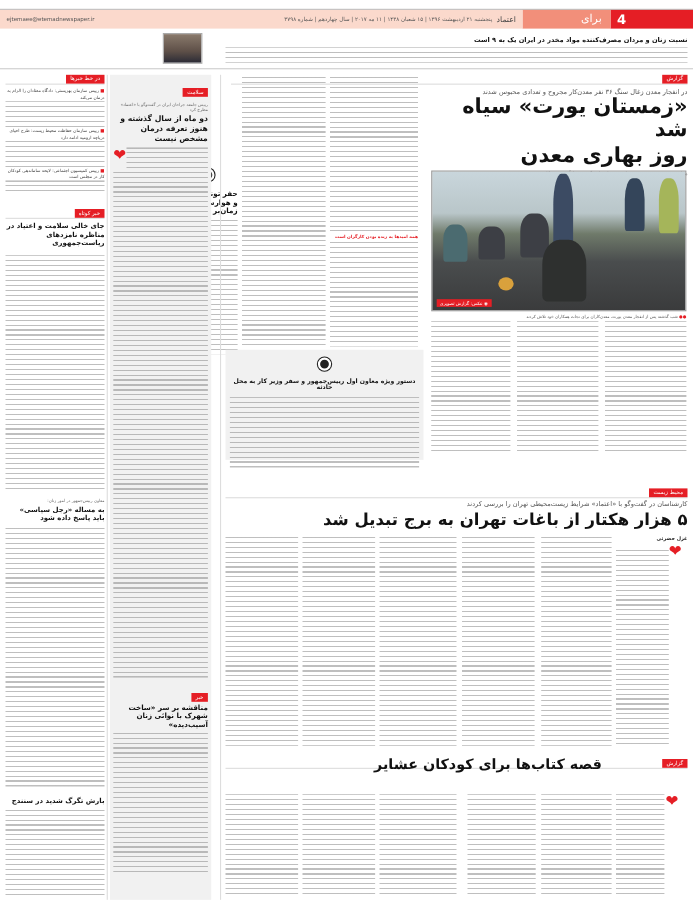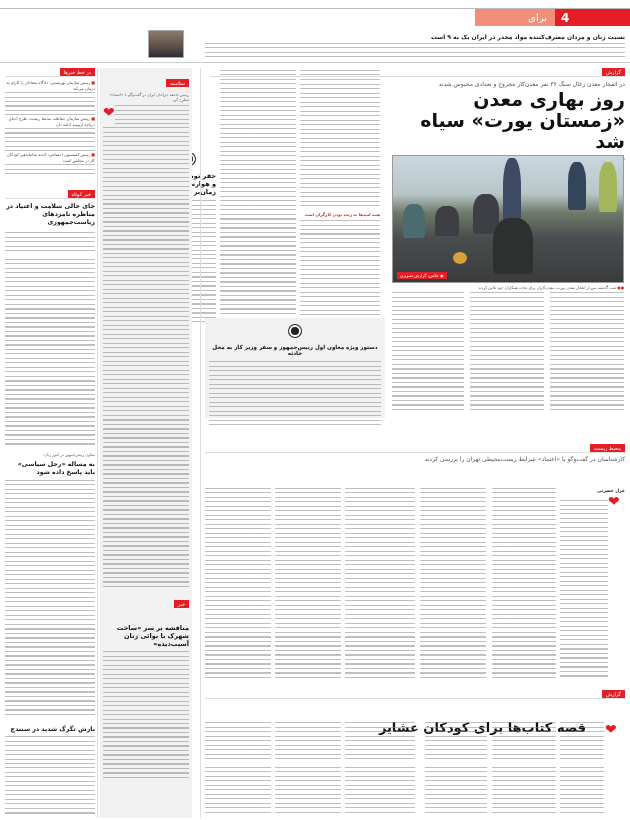--- a/index.html
+++ b/index.html
@@ -26,36 +26,43 @@
 .credit{position:absolute;left:4px;bottom:3px;background:#e51e25;color:#fff;font-size:4px;padding:1px 3px}
 .mug{position:absolute;background:linear-gradient(180deg,#8a7a6c,#5e5048 60%,#2b2b36);border:1px solid #aaa}
 .circleicon{width:12px;height:12px;border-radius:50%;background:#222;display:inline-block;border:2px solid #fff;box-shadow:0 0 0 1px #222}
 </style>
 </head>
 <body>
 
 <div class="hdr">
   <div class="pg">4</div>
   <div class="sec">برای</div>
+  <div class="rest">
+    <span style="display:flex;align-items:center">
+      <span class="logo">اعتماد</span>
+      <span>پنجشنبه ۲۱ اردیبهشت ۱۳۹۶ | ۱۵ شعبان ۱۴۳۸ | ۱۱ مه ۲۰۱۷ | سال چهاردهم | شماره ۳۷۹۸</span>
+    </span>
+    <span style="direction:ltr;font-size:5px">ejtemaee@etemadnewspaper.ir</span>
+  </div>
 </div>
 
 <div class="abs" style="top:30px;left:205px;width:420px;height:28px">
   <div class="h1" style="font-size:6px;margin-top:3px">نسبت زنان و مردان مصرف‌کننده مواد مخدر در ایران یک به ۹ است</div>
   <div class="lines" style="height:14px;margin-top:3px"></div>
 </div>
 <div class="mug" style="top:30px;left:148px;width:36px;height:28px"></div>
 
 <div class="tagbar" style="top:68px;left:210px;width:415px">
   <span class="tag">گزارش</span>
 </div>
 
 <div class="abs" style="top:80px;left:385px;width:240px;text-align:right">
   <div class="sub" style="font-size:6px;color:#555">در انفجار معدن زغال سنگ ۳۶ نفر معدن‌کار مجروح و تعدادی محبوس شدند</div>
+  <div class="h1" style="font-size:19px;line-height:21px">«زمستان یورت» سیاه شد</div>
   <div class="h1" style="font-size:19px;line-height:21px;margin-top:2px">روز بهاری معدن</div>
-  <div class="h1" style="font-size:19px;line-height:21px">«زمستان یورت» سیاه شد</div>
   <div class="sub" style="font-size:4.4px;margin-top:4px;color:#777">معاون وزیر صنعت، معدن و تجارت به «اعتماد» گفت: قطعاً ۳۶ معدن‌کار محبوس هستند</div>
 </div>
 
 <div class="photo" style="top:155px;left:392px;width:232px;height:128px">
   <div class="person" style="left:175px;top:6px;width:18px;height:48px;background:#34455a"></div>
   <div class="person" style="left:110px;top:2px;width:18px;height:70px;background:#3c4b63"></div>
   <div class="person" style="left:80px;top:38px;width:26px;height:40px"></div>
   <div class="person" style="left:42px;top:50px;width:24px;height:30px"></div>
   <div class="person" style="left:10px;top:48px;width:22px;height:34px;background:#4b6b70"></div>
   <div class="person" style="left:100px;top:62px;width:40px;height:56px;background:#2e302f"></div>
@@ -88,34 +95,35 @@
   <div style="text-align:center"><span class="circleicon"></span></div>
   <div class="h1" style="font-size:5.6px;margin-top:3px;text-align:center">دستور ویژه معاون اول رییس‌جمهور و سفر وزیر کار به محل حادثه</div>
   <div class="lines" style="height:64px;margin-top:5px"></div>
 </div>
 
 <div class="tagbar" style="top:444px;left:205px;width:420px">
   <span class="tag">محیط زیست</span>
 </div>
 <div class="abs" style="top:455px;left:205px;width:420px;text-align:right">
   <div class="sub" style="font-size:6px;color:#555">کارشناسان در گفت‌وگو با «اعتماد» شرایط زیست‌محیطی تهران را بررسی کردند</div>
+  <div class="h1" style="font-size:15px;line-height:18px;margin-top:1px">۵ هزار هکتار از باغات تهران به برج تبدیل شد</div>
 </div>
 <div class="abs" style="top:488px;left:560px;width:65px;font-size:4.5px;font-weight:bold">غزل حضرتی</div>
 <div class="abs heart" style="top:494px;left:608px">❤</div>
 <div class="lines abs" style="top:500px;left:560px;width:48px;height:178px"></div>
 <div class="lines abs" style="top:488px;left:492px;width:64px;height:190px"></div>
 <div class="lines abs" style="top:488px;left:420px;width:66px;height:190px"></div>
 <div class="lines abs" style="top:488px;left:345px;width:70px;height:190px"></div>
 <div class="lines abs" style="top:488px;left:275px;width:66px;height:190px"></div>
 <div class="lines abs" style="top:488px;left:205px;width:66px;height:190px"></div>
 
 <div class="tagbar" style="top:690px;left:205px;width:420px">
   <span class="tag">گزارش</span>
 </div>
-<div class="abs h1" style="top:720px;left:340px;width:285px;font-size:13px;text-align:center">قصه کتاب‌ها برای کودکان عشایر</div>
+<div class="abs h1" style="top:688px;left:340px;width:285px;font-size:13px;text-align:left">قصه کتاب‌ها برای کودکان عشایر</div>
 <div class="abs heart" style="top:722px;left:605px">❤</div>
 <div class="lines abs" style="top:722px;left:560px;width:44px;height:92px"></div>
 <div class="lines abs" style="top:722px;left:492px;width:64px;height:92px"></div>
 <div class="lines abs" style="top:722px;left:425px;width:62px;height:92px"></div>
 <div class="lines abs" style="top:722px;left:345px;width:70px;height:92px"></div>
 <div class="lines abs" style="top:722px;left:275px;width:66px;height:92px"></div>
 <div class="lines abs" style="top:722px;left:205px;width:66px;height:92px"></div>
 
 <div class="tagbar" style="top:68px;left:5px;width:90px">
   <span class="tag">در خط خبرها</span>
@@ -125,27 +133,28 @@
   <div class="lines" style="height:24px"></div>
   <div><span style="color:#e51e25">■</span> <span>رییس سازمان حفاظت محیط زیست: طرح احیای دریاچه ارومیه ادامه دارد</span></div>
   <div class="lines" style="height:24px"></div>
   <div><span style="color:#e51e25">■</span> <span>رییس کمیسیون اجتماعی: لایحه ساماندهی کودکان کار در مجلس است</span></div>
   <div class="lines" style="height:10px"></div>
 </div>
 
 <div class="abs gray" style="top:68px;left:100px;width:92px;height:750px;padding:2px 3px">
   <div style="text-align:right"><span class="tag">سلامت</span></div>
   <div class="sub" style="font-size:3.8px;margin-top:3px">رییس جامعه جراحان ایران در گفت‌وگو با «اعتماد» مطرح کرد</div>
+  <div class="h1" style="font-size:7px;line-height:9px;margin-top:2px">دو ماه از سال گذشته و هنوز تعرفه درمان مشخص نیست</div>
   <div style="display:flex;margin-top:3px">
     <div class="lines" style="flex:1;height:20px"></div>
     <span class="heart">❤</span>
   </div>
   <div class="lines" style="height:460px;margin-top:2px"></div>
   <div style="text-align:right;margin-top:4px"><span class="tag">خبر</span></div>
-  <div class="h1" style="font-size:6.5px;line-height:8px;margin-top:14px">مناقشه بر سر «ساخت شهرک با نوائی زنان آسیب‌دیده»</div>
+  <div class="h1" style="font-size:6.5px;line-height:8px;margin-top:0">مناقشه بر سر «ساخت شهرک با نوائی زنان آسیب‌دیده»</div>
   <div class="lines" style="height:130px;margin-top:3px"></div>
 </div>
 
 <div class="tagbar" style="top:190px;left:5px;width:90px">
   <span class="tag">خبر کوتاه</span>
 </div>
 <div class="abs h1" style="top:202px;left:5px;width:90px;font-size:6.3px;line-height:8px">جای خالی سلامت و اعتیاد در مناظره نامزدهای ریاست‌جمهوری</div>
 <div class="lines abs" style="top:232px;left:5px;width:90px;height:215px"></div>
 
 <div class="abs sub" style="top:452px;left:5px;width:90px;font-size:3.8px">معاون رییس‌جمهور در امور زنان:</div>

